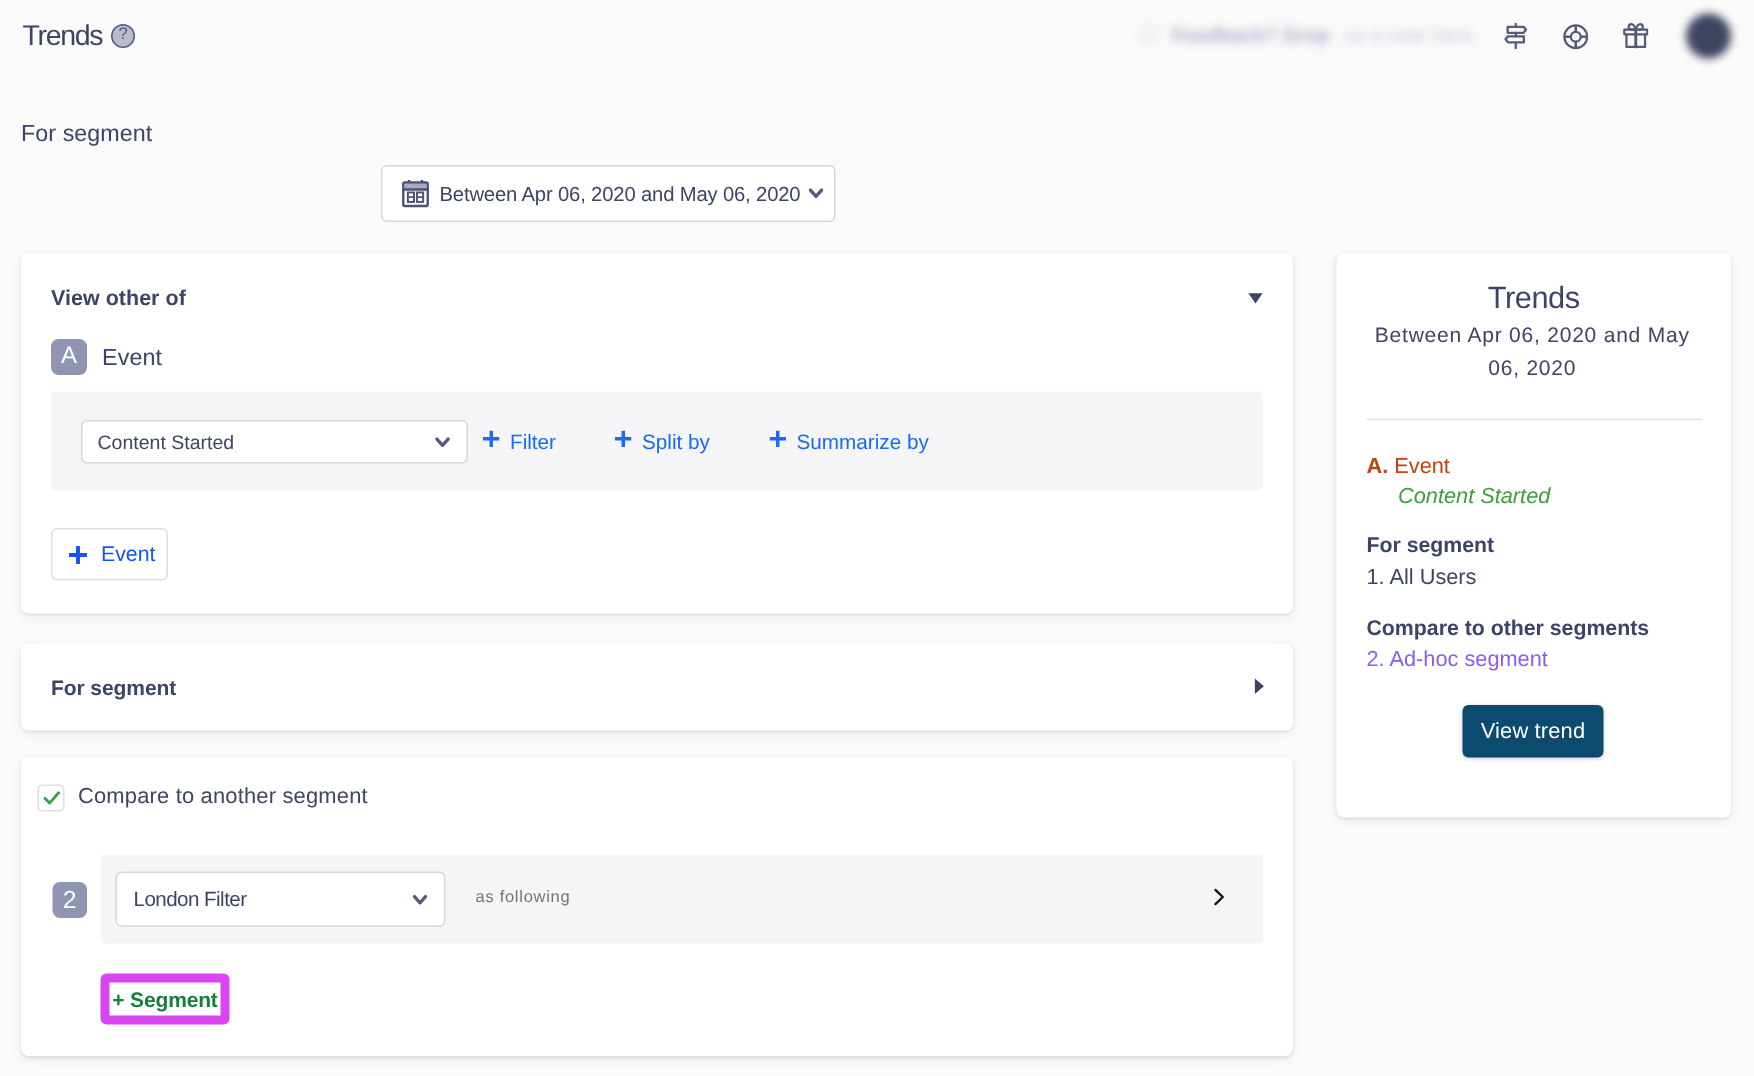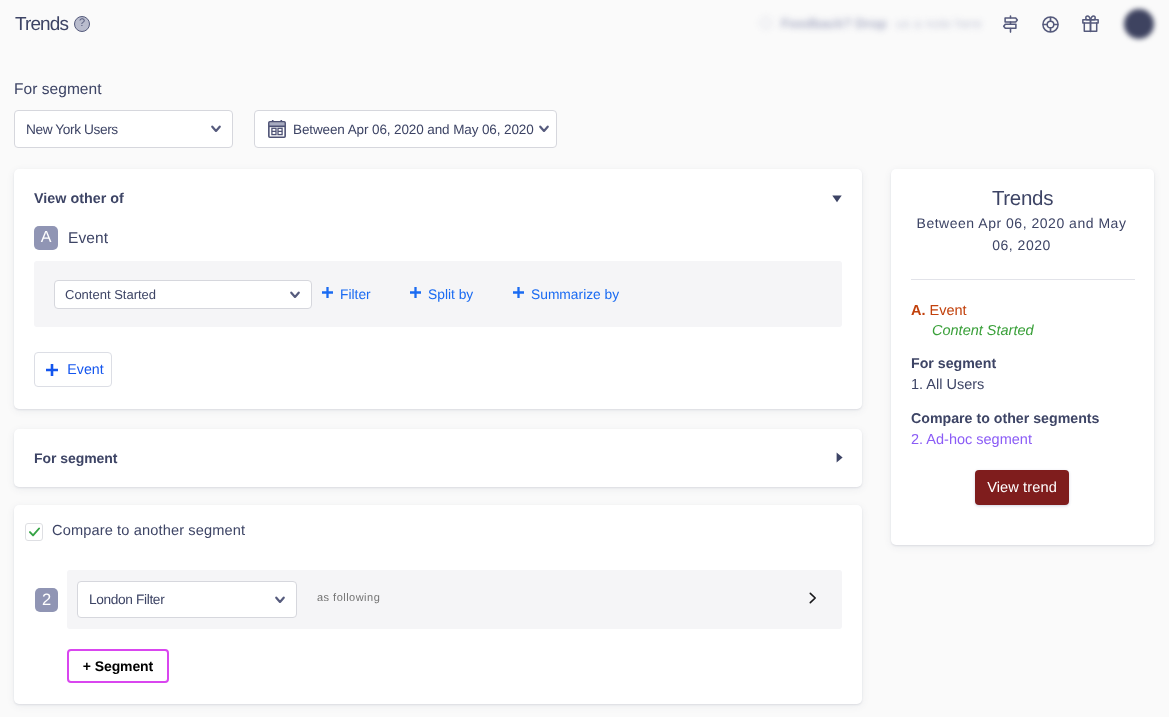--- a/index.html
+++ b/index.html
@@ -80,36 +80,36 @@
 
   .grayrow2{position:absolute;left:67px;top:570px;width:775px;height:59px;background:#f5f5f7;border-radius:3px;}
   .badge-2{position:absolute;left:35px;top:588px;width:23px;height:24px;border-radius:5px;background:#9095b4;
     color:#fff;font-size:16.5px;display:flex;align-items:center;justify-content:center;}
   .seg-select{position:absolute;left:77px;top:581px;width:220px;height:37px;background:#fff;border:1px solid #d6d7dd;
     border-radius:4px;box-sizing:border-box;display:flex;align-items:center;padding:0 11px;}
   .seg-select .txt{font-size:13.7px;color:#3d4465;letter-spacing:-0.35px;}
   .as-following{position:absolute;left:317px;top:592px;font-size:11px;font-weight:400;color:#737373;letter-spacing:0.48px;}
   .seg-arrow{position:absolute;left:809px;top:591px;}
 
-  .btn-segment{position:absolute;left:67px;top:649px;width:102px;height:34px;background:#fff;border:2px solid #d946ef;
+  .btn-segment{position:absolute;left:67px;top:649px;width:86px;height:34px;background:#fff;border:6px solid #d946ef;
     border-radius:4px;box-sizing:border-box;display:flex;align-items:center;justify-content:center;
-    color:#000000;font-size:14px;font-weight:700;letter-spacing:-0.1px;}
+    color:#15803d;font-size:14px;font-weight:700;letter-spacing:-0.1px;}
 
   
   .rp-title{position:absolute;left:891px;top:187px;width:263px;text-align:center;font-size:20.5px;color:#3d4465;letter-spacing:-0.3px;}
   .rp-sub{position:absolute;left:907px;top:212px;width:229px;text-align:center;font-size:14px;color:#3d4465;line-height:22px;letter-spacing:0.52px;}
   .rp-divider{position:absolute;left:911px;top:279px;width:224px;height:1px;background:#e2e3e9;}
   .rp-a{position:absolute;left:911px;top:303px;font-size:14.5px;color:#c2410c;}
   .rp-a b{font-weight:700;}
   .rp-green{position:absolute;left:932px;top:323px;font-size:14.5px;color:#3aa03a;font-style:italic;}
   .rp-h1{position:absolute;left:911px;top:356px;font-size:14.2px;font-weight:700;color:#3d4465;}
   .rp-v1{position:absolute;left:911px;top:377px;font-size:14.5px;color:#3d4465;}
   .rp-h2{position:absolute;left:911px;top:411px;font-size:14.2px;font-weight:700;color:#3d4465;}
   .rp-v2{position:absolute;left:911px;top:432px;font-size:14.5px;color:#8b5cf6;}
-  .btn-viewtrend{position:absolute;left:975px;top:470px;width:94px;height:35px;background:#7f1d1d;border-radius:4px;
+  .btn-viewtrend{position:absolute;left:975px;top:470px;width:94px;height:35px;background:#0c4a6e;border-radius:4px;
     color:#fff;font-size:14.6px;display:flex;align-items:center;justify-content:center;letter-spacing:0.1px;
     box-shadow:0 1px 3px rgba(40,60,120,.22);}
 </style>
 </head>
 <body>
 
 <div class="page">
 
   <div class="header"></div>
   <div class="hdr-title">Trends</div>
@@ -143,28 +143,20 @@
         <path d="M8.5 4.7v11.6" stroke-width="1.9"></path>
         <path d="M8.5 4.7S7.3 1.1 5.6 1.1a1.8 1.8 0 0 0 0 3.6z"></path>
         <path d="M8.5 4.7s1.2-3.6 2.9-3.6a1.8 1.8 0 0 1 0 3.6z"></path>
       </svg>
     </div>
     <div class="avatar"></div>
   </div>
 
   <div class="fs-label">For segment</div>
 
-  <div class="sel-box sel-main">
-    <span class="txt">New York Users</span>
-    <span class="chev">
-      <svg width="10" height="8" viewBox="0 0 10 8" fill="none" stroke="#565b7d" stroke-width="2.2" stroke-linecap="round" stroke-linejoin="round">
-          <path d="M1.3 1.7L5 5.9 8.7 1.7"></path>
-        </svg>
-    </span>
-  </div>
 
   <div class="sel-box date-box">
     <span style="display:flex;align-items:center">
       <svg width="18" height="19" viewBox="0 0 36 38">
         <path d="M9.4 1v4.4M26.6 1v4.4" fill="none" stroke="#4e5275" stroke-width="3.4" stroke-linecap="round"></path>
         <rect x="1.7" y="3.4" width="32.6" height="31.2" rx="2" fill="#ffffff"></rect>
         <path d="M3.4 5.0h29.2v7.2H3.4z" fill="#a8acc1"></path>
         <rect x="1.7" y="3.4" width="32.6" height="31.2" rx="2" fill="none" stroke="#4e5275" stroke-width="3.2"></rect>
         <path d="M2.0 12.6h32" fill="none" stroke="#4e5275" stroke-width="3.2"></path>
         <rect x="7.8" y="16.6" width="8.2" height="12.6" fill="none" stroke="#4e5275" stroke-width="2.6"></rect>

